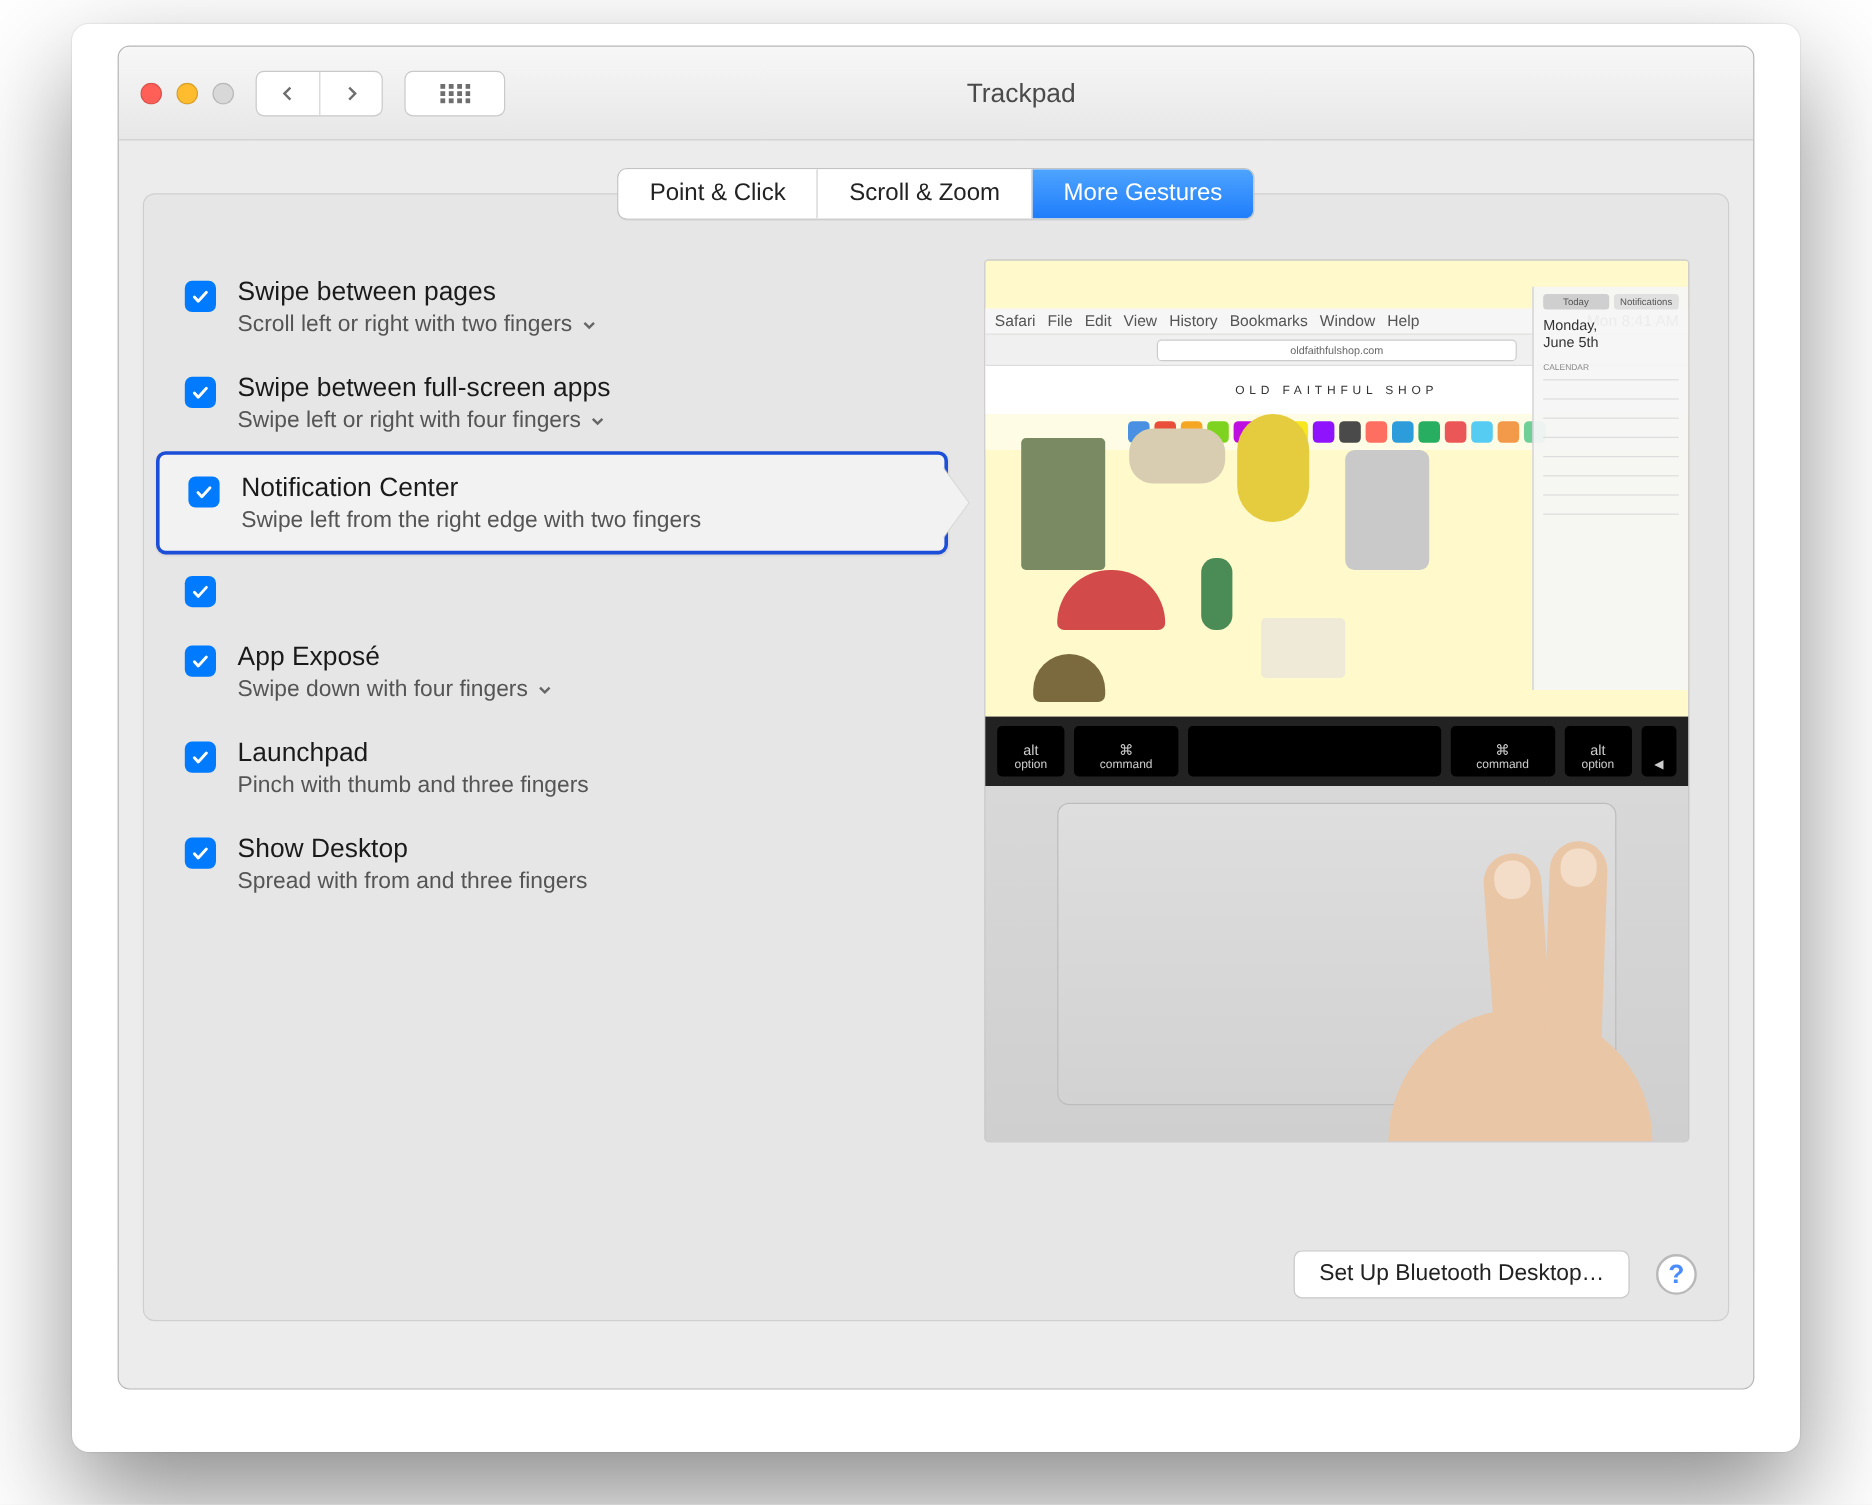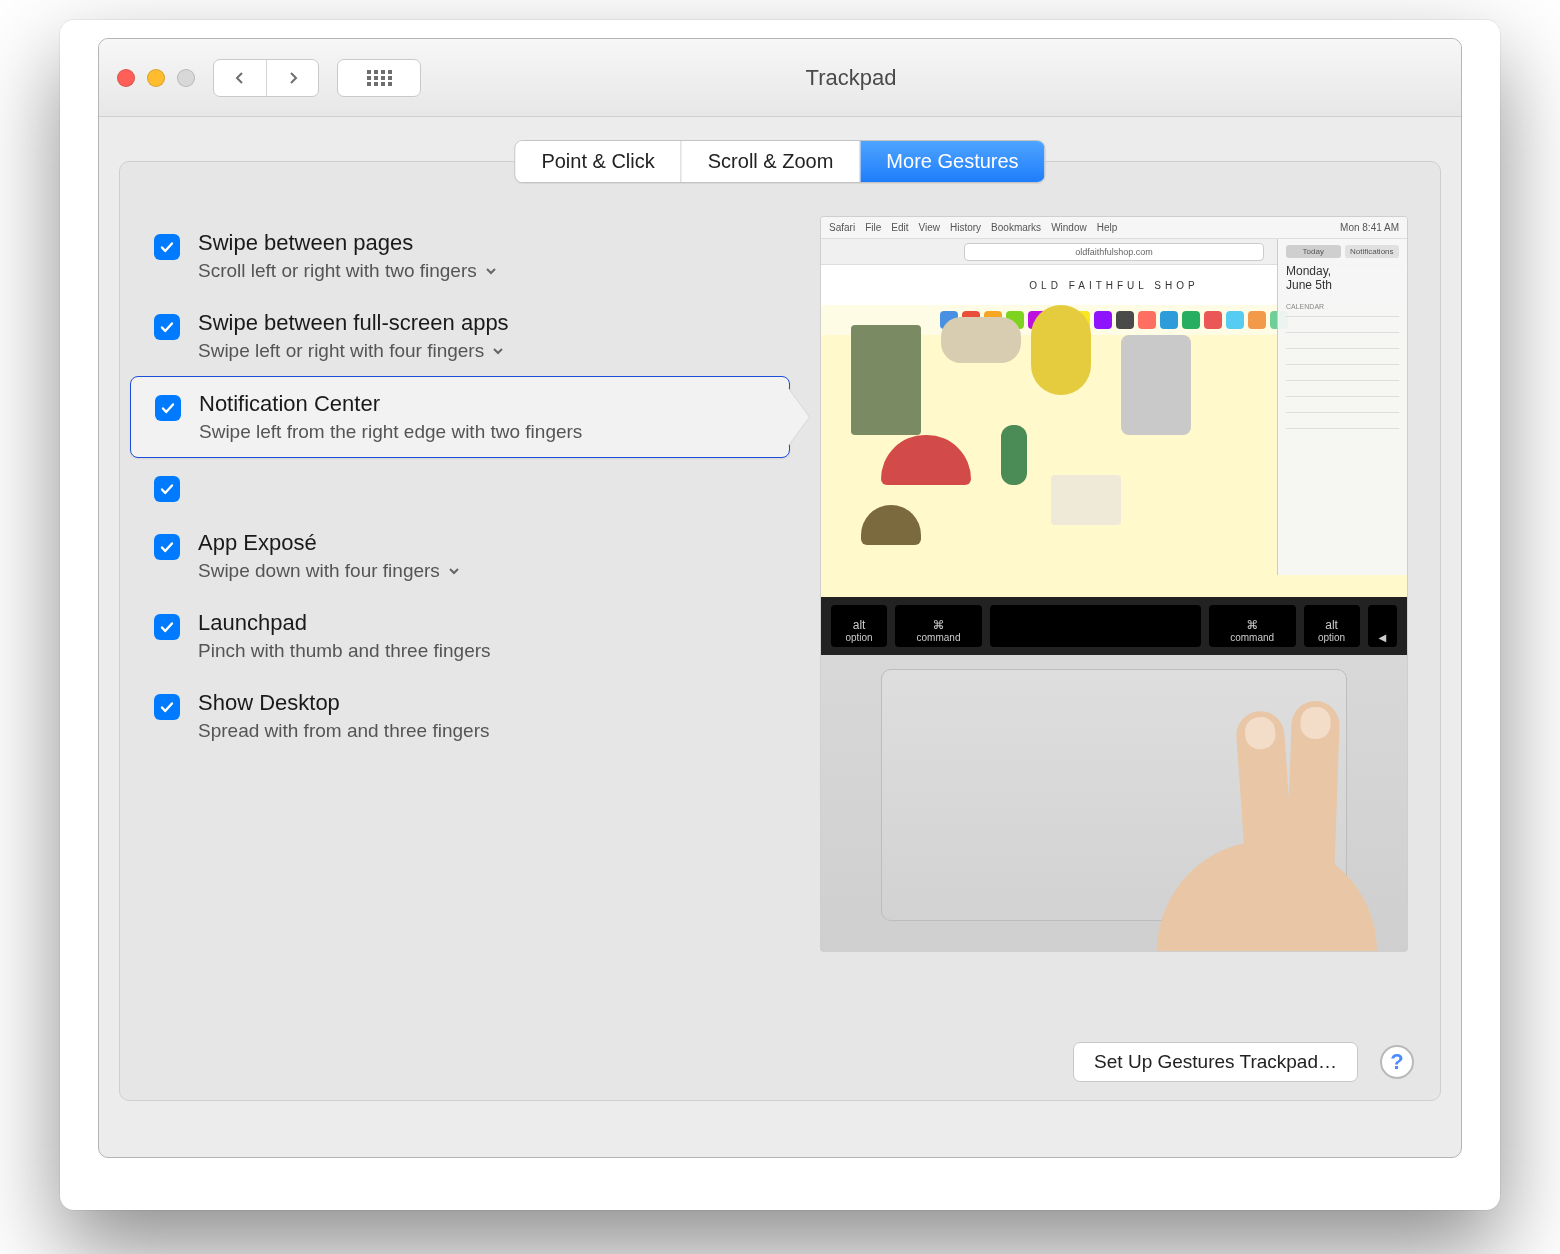--- a/index.html
+++ b/index.html
@@ -39,35 +39,35 @@
   .content{padding:44px 20px 0 20px;}
   .panel{background:#e6e6e6;border:1px solid #cfcfcf;border-radius:10px;position:relative;height:940px;}
   .tabs{position:absolute;left:50%;transform:translateX(-50%);top:-22px;display:flex;border:1px solid #c3c3c3;border-radius:8px;
     overflow:hidden;background:#fff;box-shadow:0 1px 0 rgba(0,0,0,.06);}
   .tab{padding:9px 26px;font-size:20px;color:#222;background:#fff;white-space:nowrap;}
   .tab + .tab{border-left:1px solid #d0d0d0;}
   .tab.active{background:linear-gradient(#4ea4ff,#1f7dfb);color:#fff;}
   .columns{display:flex;padding:54px 30px 0 10px;gap:30px;align-items:flex-start;height:100%;}
   .list{flex:0 0 660px;}
   .item{display:flex;align-items:flex-start;gap:18px;padding:14px 18px 14px 24px;border-radius:8px;position:relative;}
-  .item.selected{background:#f2f2f2;border:1px solid #1d4ed8;box-shadow:0 1px 2px rgba(0,0,0,.08);}
+  .item.selected{background:#f2f2f2;border:3px solid #1d4ed8;box-shadow:0 1px 2px rgba(0,0,0,.08);}
   .item.selected::after{content:"";position:absolute;right:-20px;top:50%;transform:translateY(-50%);
     width:0;height:0;border-top:30px solid transparent;border-bottom:30px solid transparent;border-left:22px solid #f2f2f2;
     filter:drop-shadow(1px 0 0 #d6d6d6);}
   .cb{flex:0 0 26px;height:26px;margin-top:4px;border-radius:6px;background:var(--accent2);display:flex;align-items:center;justify-content:center;}
   .cb svg{color:#fff;}
   .texts{display:flex;flex-direction:column;gap:4px;}
   .t1{font-size:22px;color:#1a1a1a;}
   .t2{font-size:19px;color:#555;display:flex;align-items:center;gap:8px;}
   .dd-caret{color:#666;}
   
   .preview{flex:0 0 588px;height:736px;border:1px solid #cfcfcf;border-radius:4px;overflow:hidden;background:#bfbfbf;
     display:flex;flex-direction:column;position:relative;}
   .screen{flex:0 0 380px;background:#fff9cc;position:relative;overflow:hidden;}
-  .menubar{height:22px;background:#f6f6f6;border-bottom:1px solid #ddd;display:flex;align-items:center;font-size:10px;color:#555;padding:0 8px;gap:10px;justify-content:space-between;}
+  .menubar{height:22px;background:#f6f6f6;border-bottom:1px solid #ddd;display:flex;align-items:center;font-size:13px;color:#555;padding:0 8px;gap:10px;justify-content:space-between;margin-top:40px;}
   .menul{display:flex;gap:10px;}
   .addrwrap{height:26px;background:#f0f0f0;border-bottom:1px solid #ddd;display:flex;align-items:center;justify-content:center;}
   .addr{height:18px;width:300px;background:#fff;border:1px solid #ccc;border-radius:4px;font-size:9px;display:flex;align-items:center;justify-content:center;color:#666;}
   .page{flex:1;background:linear-gradient(180deg,#fff 0,#fff 40px,#f2e98a 40px,#ede574 100%);position:relative;}
   .pagehead{height:40px;display:flex;align-items:center;justify-content:center;font-size:10px;letter-spacing:4px;color:#333;}
   .shape{position:absolute;border-radius:4px;}
   .nc-panel{position:absolute;right:0;top:22px;height:336px;width:130px;background:rgba(245,245,245,.94);border-left:1px solid #ccc;padding:6px 8px;font-size:8px;color:#555;}
   .nc-panel .day{font-size:12px;color:#333;line-height:1.2;margin:6px 0 10px;}
   .nc-tabs{display:flex;gap:4px;margin-bottom:4px;}
   .nc-tab{flex:1;text-align:center;font-size:8px;padding:2px 0;border-radius:3px;background:#e0e0e0;}
@@ -321,19 +321,19 @@
                 </div>
               <div class="finger">
                   <div class="nail"></div>
                 </div>
             </div>
           </div>
         </div>
       </div>
 
       <div class="footer">
-        <button class="btn">Set Up Gestures Trackpad…</button>
+        <button class="btn">Set Up Bluetooth Desktop…</button>
         <div class="help">?</div>
       </div>
 
     </div>
   </div>
 </div>
 
 </body></html>

